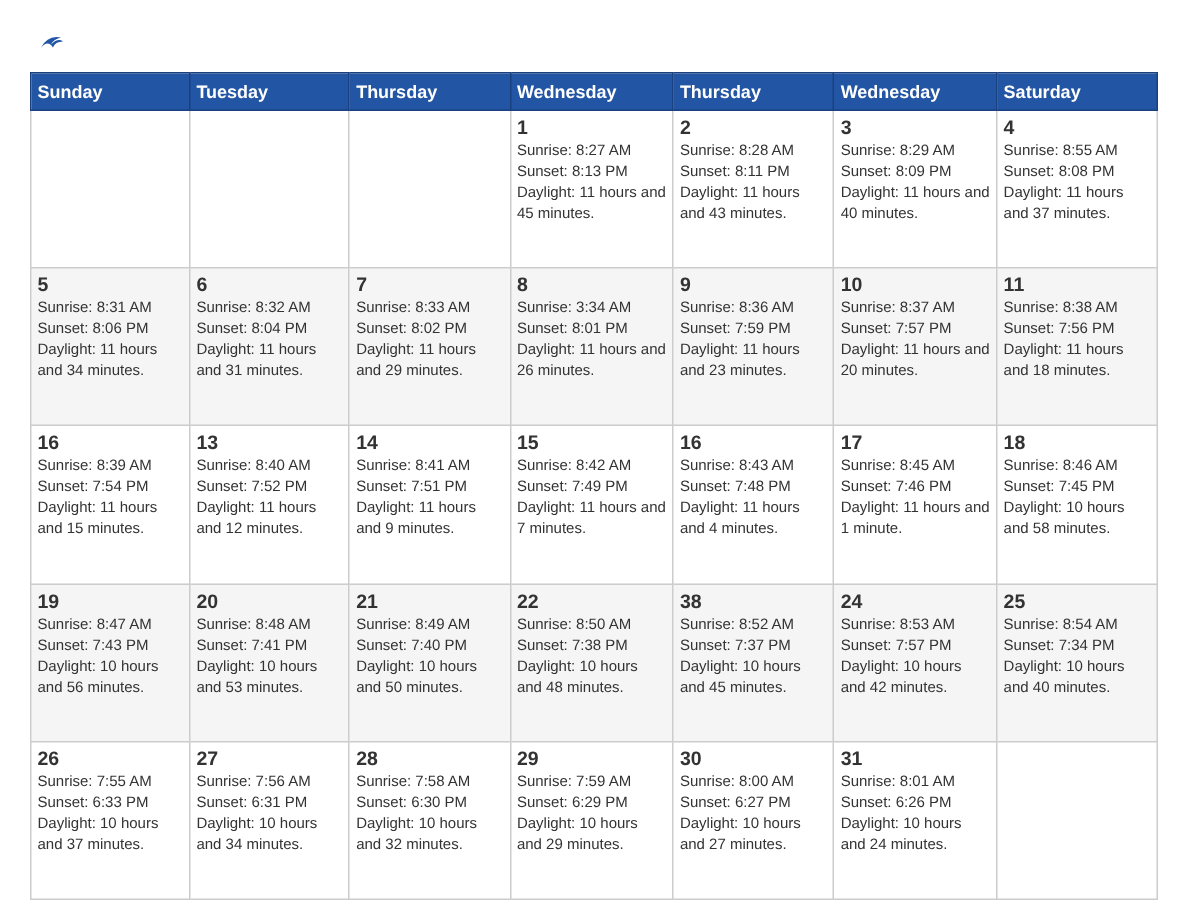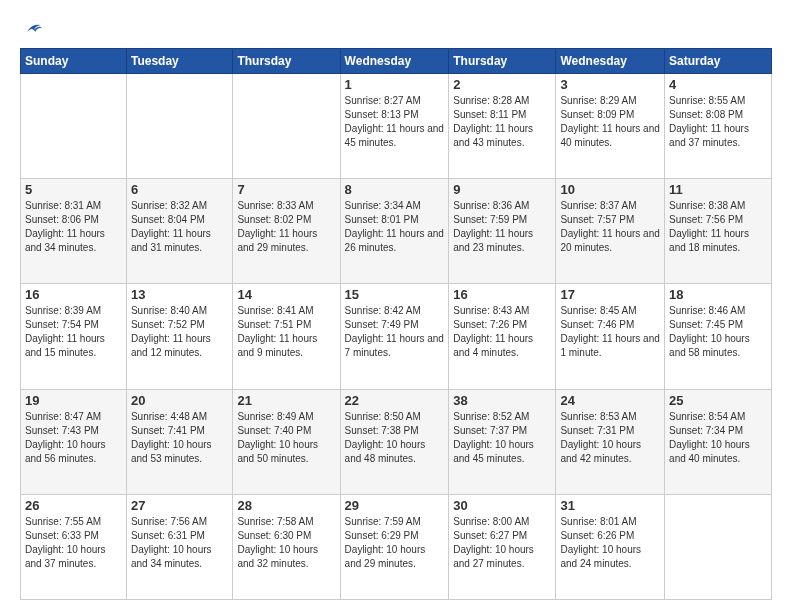--- a/index.html
+++ b/index.html
@@ -235,21 +235,21 @@
           <td>
             <span class="day-number">15</span>
             <div class="day-info">Sunrise: 8:42 AM
 Sunset: 7:49 PM
 Daylight: 11 hours
 and 7 minutes.</div>
           </td>
           <td>
             <span class="day-number">16</span>
             <div class="day-info">Sunrise: 8:43 AM
-Sunset: 7:26 PM
+Sunset: 7:48 PM
 Daylight: 11 hours
 and 4 minutes.</div>
           </td>
           <td>
             <span class="day-number">17</span>
             <div class="day-info">Sunrise: 8:45 AM
 Sunset: 7:46 PM
 Daylight: 11 hours
 and 1 minute.</div>
           </td>
@@ -264,21 +264,21 @@
         <tr>
           <td>
             <span class="day-number">19</span>
             <div class="day-info">Sunrise: 8:47 AM
 Sunset: 7:43 PM
 Daylight: 10 hours
 and 56 minutes.</div>
           </td>
           <td>
             <span class="day-number">20</span>
-            <div class="day-info">Sunrise: 4:48 AM
+            <div class="day-info">Sunrise: 8:48 AM
 Sunset: 7:41 PM
 Daylight: 10 hours
 and 53 minutes.</div>
           </td>
           <td>
             <span class="day-number">21</span>
             <div class="day-info">Sunrise: 8:49 AM
 Sunset: 7:40 PM
 Daylight: 10 hours
 and 50 minutes.</div>
@@ -293,21 +293,21 @@
           <td>
             <span class="day-number">38</span>
             <div class="day-info">Sunrise: 8:52 AM
 Sunset: 7:37 PM
 Daylight: 10 hours
 and 45 minutes.</div>
           </td>
           <td>
             <span class="day-number">24</span>
             <div class="day-info">Sunrise: 8:53 AM
-Sunset: 7:31 PM
+Sunset: 7:57 PM
 Daylight: 10 hours
 and 42 minutes.</div>
           </td>
           <td>
             <span class="day-number">25</span>
             <div class="day-info">Sunrise: 8:54 AM
 Sunset: 7:34 PM
 Daylight: 10 hours
 and 40 minutes.</div>
           </td>

